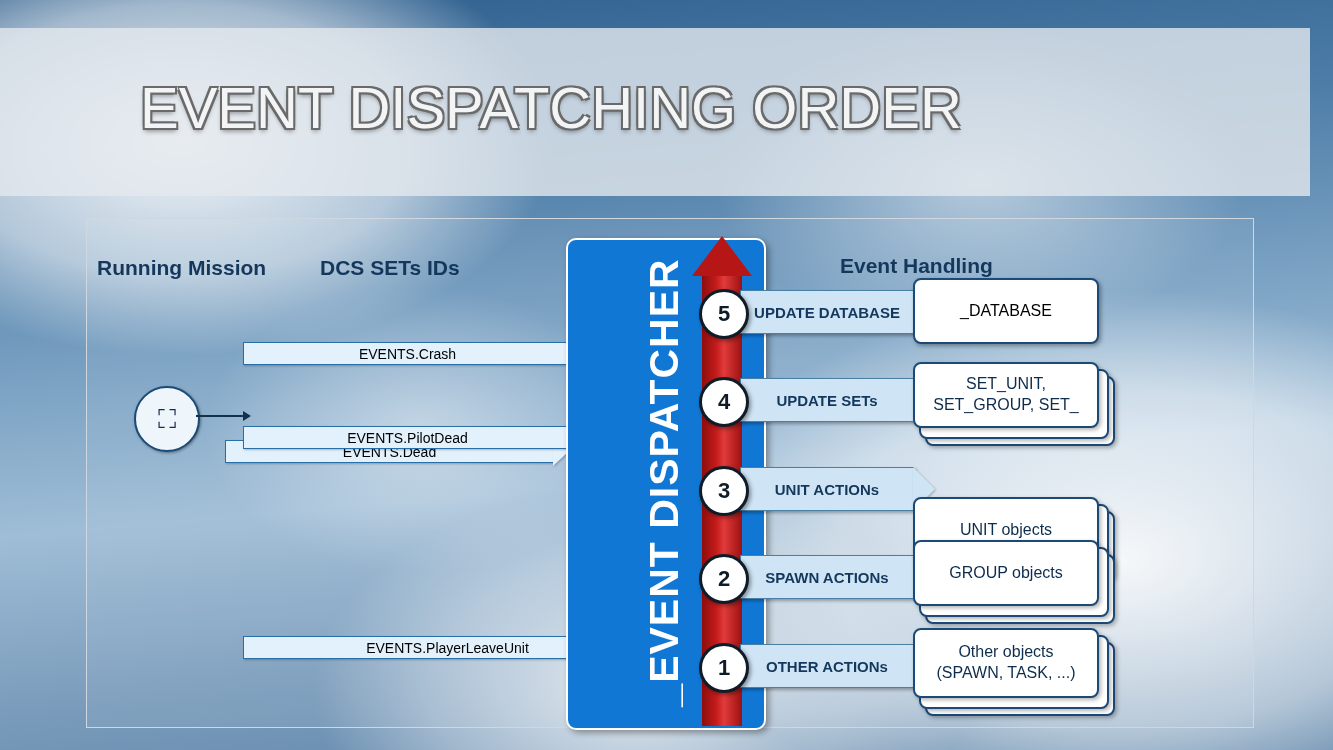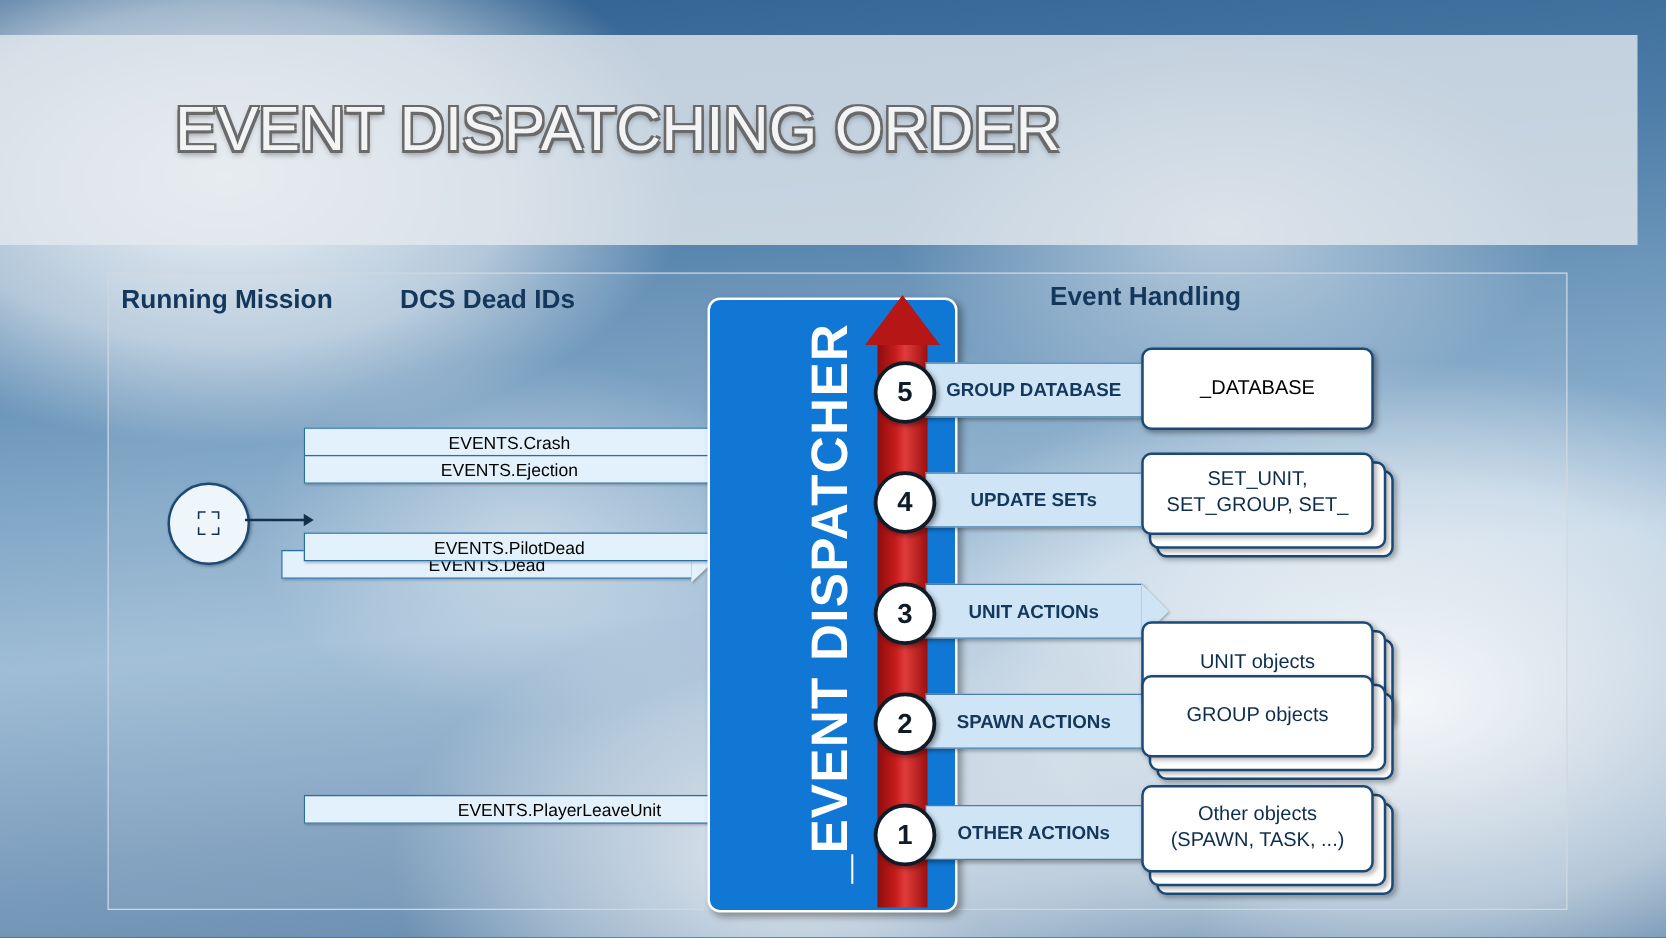--- a/index.html
+++ b/index.html
@@ -19,35 +19,36 @@
       linear-gradient(175deg,#2f5f8d 0%,#4b7ba6 22%,#7ca3c4 45%,#9fbdd6 62%,#7e9fbe 80%,#5d84a8 100%);
     overflow:hidden;
   }
   
   #banner{
     position:absolute;left:0;top:28px;width:1310px;height:168px;
     background:rgba(228,233,238,0.80);
   }
   #title{
     position:absolute;left:140px;top:74px;
-    font-size:50px;letter-spacing:0px;color:#f2f4f6;
+    font-size:58px;letter-spacing:0px;color:#f2f4f6;
     font-weight:400;
     text-shadow:
       -2px -2px 0 #6a6a6a, 2px -2px 0 #6a6a6a, -2px 2px 0 #6a6a6a, 2px 2px 0 #6a6a6a,
       0 3px 5px rgba(0,0,0,0.45);
     white-space:nowrap;
   }
   
   #panel{
     position:absolute;left:86px;top:218px;width:1166px;height:508px;
     border:1px solid #cfd8e0;background:rgba(255,255,255,0.06);
   }
   .hdr{
     position:absolute;font-size:21px;font-weight:bold;color:#14375c;
     white-space:nowrap;
+    margin-top:28px;
   }
   #hdr-running{left:97px;top:228px;}
   #hdr-dcs{left:320px;top:228px;}
   #hdr-handling{left:840px;top:226px;}
 
   
   #dispatcher{
     position:absolute;left:566px;top:238px;width:196px;height:488px;
     background:#1077d4;border:2px solid #ffffff;border-radius:10px;
     box-shadow:3px 3px 6px rgba(0,0,0,0.35);
@@ -177,31 +178,28 @@
 <body>
 
 <div id="stage">
 
   <div id="banner"></div>
   <div id="title">EVENT DISPATCHING ORDER</div>
 
   <div id="panel"></div>
 
   <div class="hdr" id="hdr-running">Running Mission</div>
-  <div class="hdr" id="hdr-dcs">DCS Dead IDs</div>
+  <div class="hdr" id="hdr-dcs">DCS SETs IDs</div>
   <div class="hdr" id="hdr-handling">Event Handling</div>
 
   <div id="tank">⛶</div>
   <div id="tank-line"></div>
 
   <div class="evt" id="evt0">
       <span>EVENTS.Crash</span>
-    </div>
-  <div class="evt" id="evt1">
-      <span>EVENTS.Ejection</span>
     </div>
   <div class="evt" id="evt2">
       <span>EVENTS.Dead</span>
     </div>
   <div class="evt" id="evt3">
       <span>EVENTS.PilotDead</span>
     </div>
   <div class="evt" id="evt4">
       <span>EVENTS.PlayerLeaveUnit</span>
     </div>
@@ -212,21 +210,21 @@
   <div id="dispatcher-label">
     <span>_EVENT DISPATCHER</span>
   </div>
 
   <div class="circle" id="c5">5</div>
   <div class="circle" id="c4">4</div>
   <div class="circle" id="c3">3</div>
   <div class="circle" id="c2">2</div>
   <div class="circle" id="c1">1</div>
 
-  <div class="action" id="a5">GROUP DATABASE</div>
+  <div class="action" id="a5">UPDATE DATABASE</div>
   <div class="action" id="a4">UPDATE SETs</div>
   <div class="action" id="a3">UNIT ACTIONs</div>
   <div class="action" id="a2">SPAWN ACTIONs</div>
   <div class="action" id="a1">OTHER ACTIONs</div>
 
   <div class="res" id="r5">_DATABASE</div>
 
   <div class="stack" id="s4">
     <div class="sh l1"></div>
     <div class="sh l2"></div>

